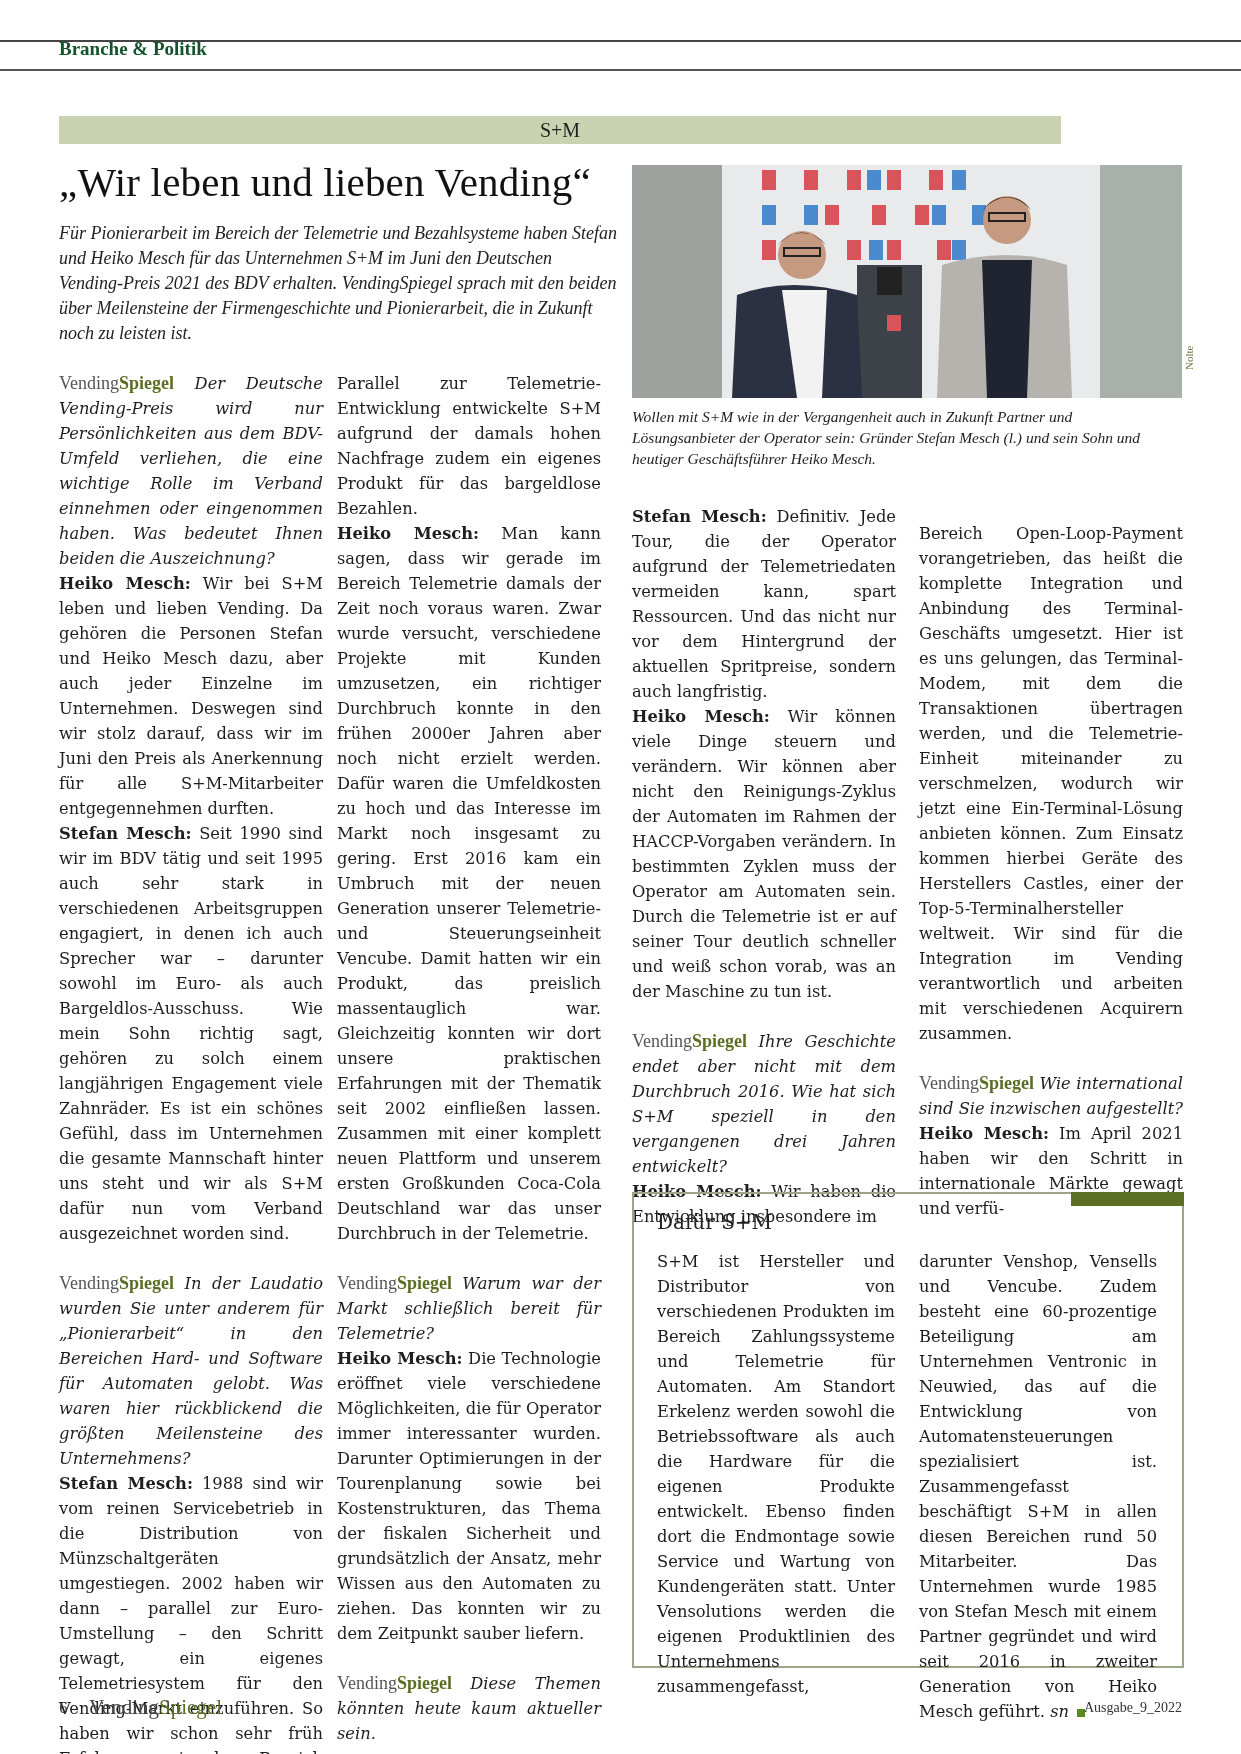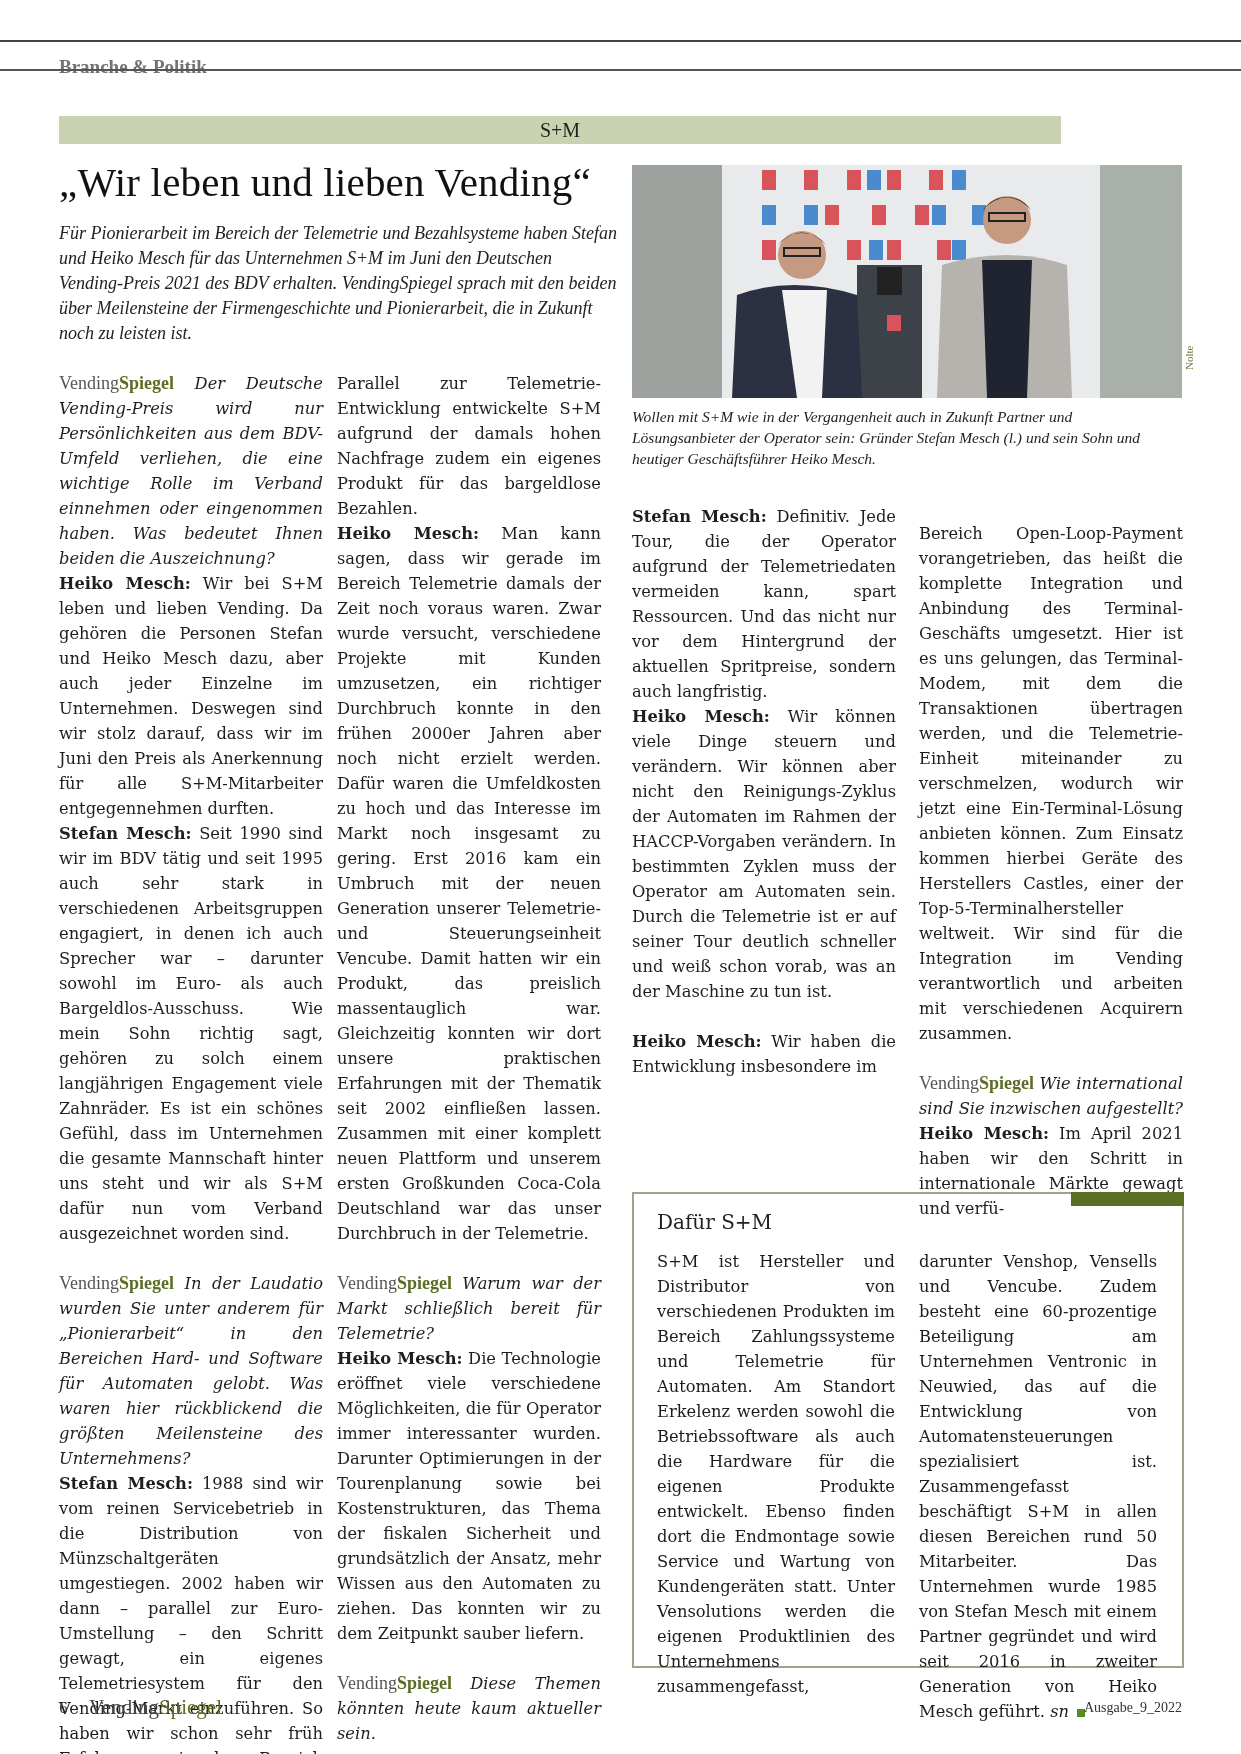--- a/index.html
+++ b/index.html
@@ -1,21 +1,21 @@
 <!DOCTYPE html>
 <html><head>
 <meta charset="utf-8">
 <style>
   html, body { margin:0; padding:0; background:#fff; }
   body { width:1241px; height:1754px; position:relative; overflow:hidden;
          font-family:"DejaVu Serif","Liberation Serif",serif; color:#1c1c1c; }
   .topline { position:absolute; left:0; right:0; top:40px; border-top:2px solid #444; }
   .topline2 { position:absolute; left:0; right:0; top:69px; border-top:2px solid #555; }
-  .section { position:absolute; left:59px; top:56px; font-family:"Liberation Serif",serif;
-             font-weight:bold; font-size:19px; color:#737373; }
+  .section { position:absolute; left:59px; top:38px; font-family:"Liberation Serif",serif;
+             font-weight:bold; font-size:19px; color:#14532d; }
   .bar { position:absolute; left:59px; top:116px; width:1002px; height:28px; background:#c9d3b1;
          text-align:center; font-family:"Liberation Serif",serif; font-size:20px; line-height:29px; color:#222; }
   h1 { position:absolute; left:59px; top:158px; margin:0; font-family:"Liberation Serif",serif;
        font-weight:normal; font-size:41px; color:#111; letter-spacing:0.2px; }
   .lead { position:absolute; left:59px; top:221px; width:560px; font-family:"Liberation Serif",serif;
           font-style:italic; font-size:18px; line-height:25px; color:#222; }
   .photo { position:absolute; left:632px; top:165px; width:550px; height:233px; overflow:hidden; background:#c4c6c5; }
   .credit { position:absolute; left:1183px; top:370px; transform:rotate(-90deg); transform-origin:left top;
             font-family:"Liberation Serif",serif; font-size:11px; color:#6b7a3a; }
   .caption { position:absolute; left:632px; top:406px; width:520px; font-family:"Liberation Serif",serif;
@@ -130,20 +130,24 @@
   <p>
     <span class="brand"><span class="v1">Vending</span><span class="v2">Spiegel</span></span>
     <span class="q">Diese Themen könnten heute kaum aktueller sein.</span>
   </p>
 </div>
 
 <div class="col" style="left:632px; top:504px;">
   <p><span class="spk">Stefan Mesch:</span> <span>Definitiv. Jede Tour, die der Operator aufgrund der Telemetriedaten vermeiden kann, spart Ressourcen. Und das nicht nur vor dem Hintergrund der aktuellen Spritpreise, sondern auch langfristig.</span></p>
   <p><span class="spk">Heiko Mesch:</span> <span>Wir können viele Dinge steuern und verändern. Wir können aber nicht den Reinigungs-Zyklus der Automaten im Rahmen der HACCP-Vorgaben verändern. In bestimmten Zyklen muss der Operator am Automaten sein. Durch die Telemetrie ist er auf seiner Tour deutlich schneller und weiß schon vorab, was an der Maschine zu tun ist.</span></p>
   <div class="gap"></div>
+  <p>
+    <span class="brand"><span class="v1">Vending</span><span class="v2">Spiegel</span></span>
+    <span class="q">Ihre Geschichte endet aber nicht mit dem Durchbruch 2016. Wie hat sich S+M speziell in den vergangenen drei Jahren entwickelt?</span>
+  </p>
   <p><span class="spk">Heiko Mesch:</span> <span>Wir haben die Entwicklung insbesondere im</span></p>
 </div>
 
 <div class="col" style="left:919px; top:521px;">
   <p>Bereich Open-Loop-Payment vorangetrieben, das heißt die komplette Integration und Anbindung des Terminal-Geschäfts umgesetzt. Hier ist es uns gelungen, das Terminal-Modem, mit dem die Transaktionen übertragen werden, und die Telemetrie-Einheit miteinander zu verschmelzen, wodurch wir jetzt eine Ein-Terminal-Lösung anbieten können. Zum Einsatz kommen hierbei Geräte des Herstellers Castles, einer der Top-5-Terminalhersteller weltweit. Wir sind für die Integration im Vending verantwortlich und arbeiten mit verschiedenen Acquirern zusammen.</p>
   <div class="gap"></div>
   <p>
     <span class="brand"><span class="v1">Vending</span><span class="v2">Spiegel</span></span>
     <span class="q">Wie international sind Sie inzwischen aufgestellt?</span>
   </p>

